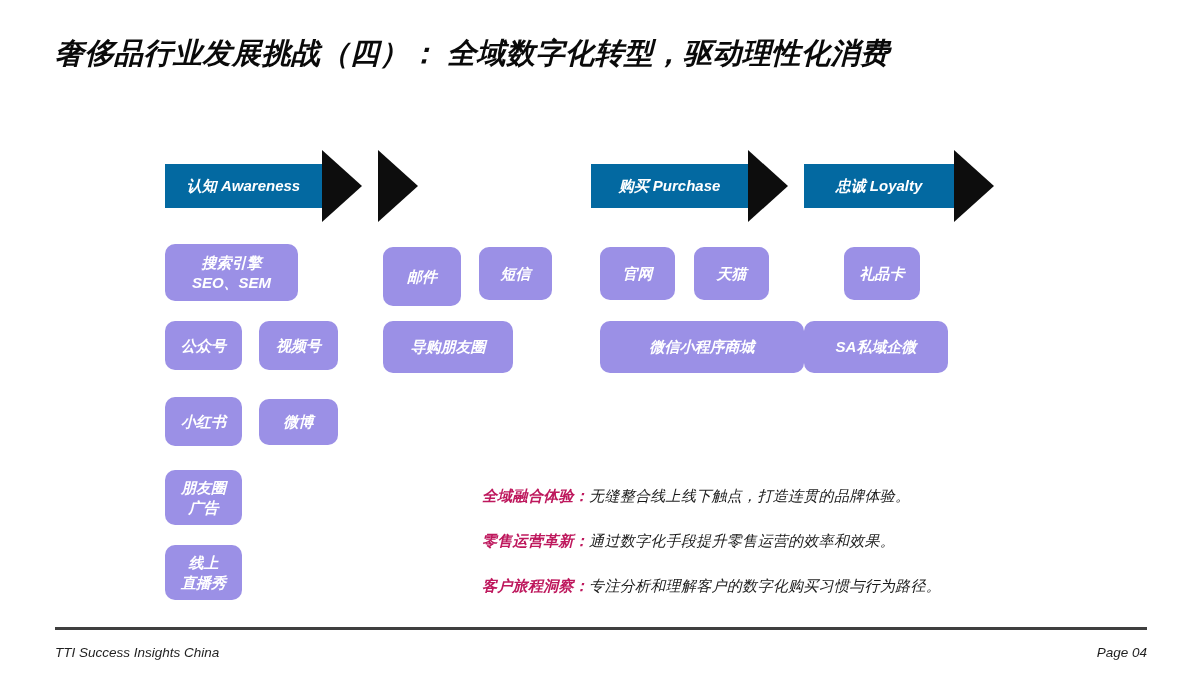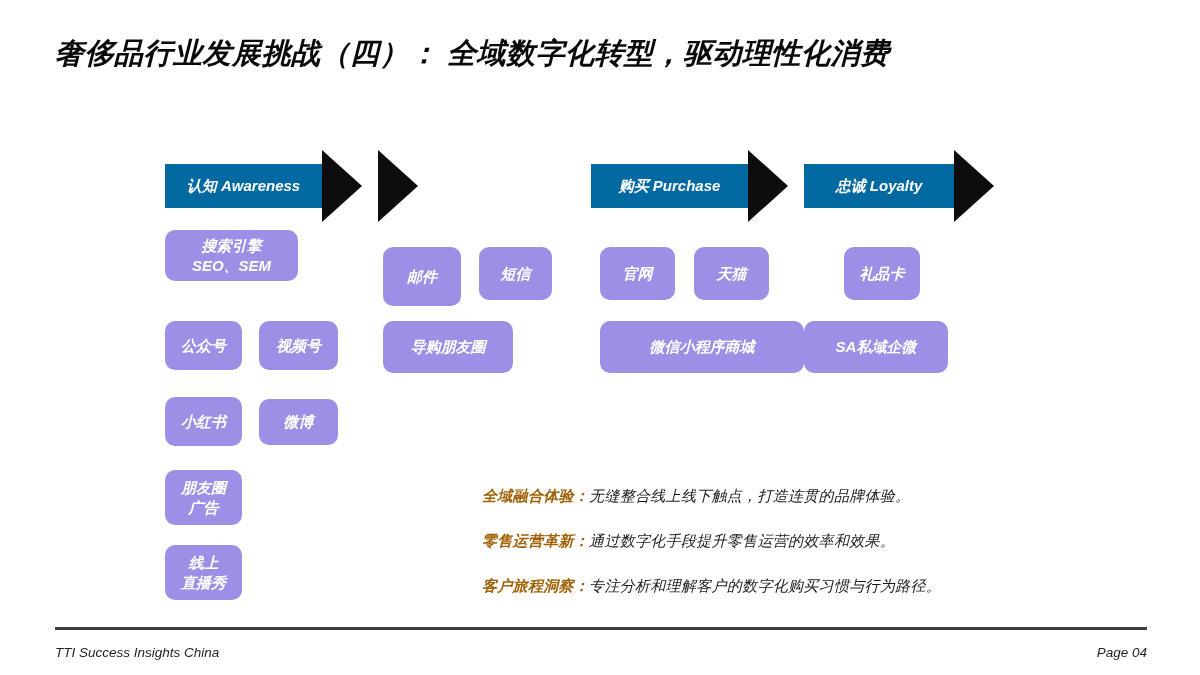--- a/index.html
+++ b/index.html
@@ -66,21 +66,21 @@
   }
   
   .insight {
     position: absolute;
     left: 482px;
     font-size: 15px;
     color: #1a1a1a;
     white-space: nowrap;
     letter-spacing: 0.3px;
   }
-  .insight-label { font-weight: bold; color: #a16207; }
+  .insight-label { font-weight: bold; color: #be185d; }
   
   .footer-rule {
     position: absolute;
     left: 55px;
     top: 627px;
     width: 1092px;
     height: 3px;
     background: #3f3f3f;
   }
   .footer-left {
@@ -114,21 +114,21 @@
   </div>
   <div class="stage" style="left:591px">
     <div class="stage-body" style="width:157px">购买 Purchase</div>
     <div class="stage-head"></div>
   </div>
   <div class="stage" style="left:804px">
     <div class="stage-body" style="width:150px">忠诚 Loyalty</div>
     <div class="stage-head"></div>
   </div>
 
-  <div class="chip" style="left:165px;top:230px;width:133px;height:51px">搜索引擎
+  <div class="chip" style="left:165px;top:244px;width:133px;height:57px">搜索引擎
 SEO、SEM</div>
   <div class="chip" style="left:259px;top:321px;width:79px;height:49px">视频号</div>
   <div class="chip" style="left:165px;top:321px;width:77px;height:49px">公众号</div>
   <div class="chip" style="left:165px;top:397px;width:77px;height:49px">小红书</div>
   <div class="chip" style="left:259px;top:399px;width:79px;height:46px">微博</div>
   <div class="chip" style="left:165px;top:470px;width:77px;height:55px">朋友圈
 广告</div>
   <div class="chip" style="left:165px;top:545px;width:77px;height:55px">线上
 直播秀</div>
 

